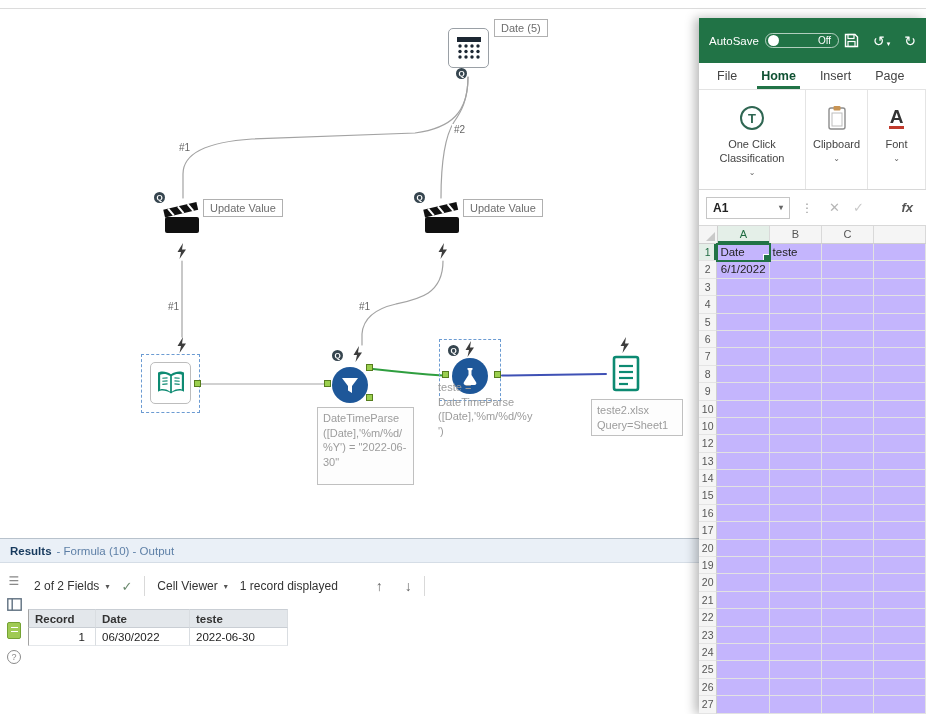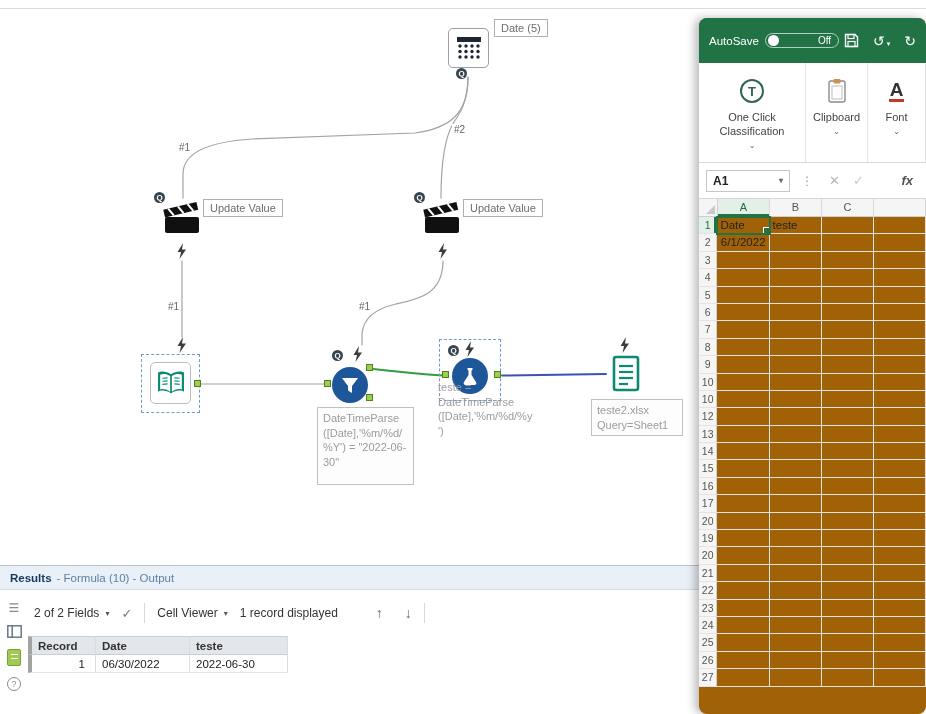--- a/index.html
+++ b/index.html
@@ -24,21 +24,21 @@
              font-size:8px; font-weight:bold; display:flex; align-items:center; justify-content:center; line-height:1; }
   .anchor { position:absolute; width:7px; height:7px; background:#9bcf4e; border:1px solid #567d1e; }
   .bolt { position:absolute; }
   .conn-label { position:absolute; font-size:10px; color:#666; background:#fff; padding:0 2px; line-height:12px; }
   .tool-label { position:absolute; border:1px solid #b0b0b0; background:#fff; color:#6d6d6d; font-size:11px;
                 padding:2px 6px; white-space:nowrap; }
   .note { position:absolute; font-size:11px; color:#9c9c9c; line-height:1.32; word-wrap:break-word; }
   .note.boxed { border:1px solid #c0c0c0; background:#fdfdfd; padding:3px 5px; }
 
   
-  #results { position:absolute; left:0; top:565px; width:699px; height:149px; background:#fff;
+  #results { position:absolute; left:0; top:538px; width:699px; height:149px; background:#fff;
              border-top:1px solid #b8c2cc; }
   .res-header { height:24px; background:#eaf0f7; display:flex; align-items:center; padding-left:10px;
                 font-size:11.5px; border-bottom:1px solid #d5dde6; }
   .res-title { color:#16395d; font-weight:bold; margin-right:5px; }
   .res-subtitle { color:#5d7fa6; }
   .res-body { position:relative; height:124px; display:flex; }
   .res-strip { width:28px; display:flex; flex-direction:column; align-items:center; padding-top:12px; gap:11px; }
   .strip-glyph { color:#8a8a8a; font-size:12px; line-height:12px; }
   .green-doc { width:14px; height:17px; background:#9fca53; border:1px solid #74a233; border-radius:2px; position:relative; }
   .green-doc::after { content:""; position:absolute; left:3px; top:4px; width:7px; height:1px; background:#fff; box-shadow:0 4px 0 #fff; }
@@ -49,28 +49,28 @@
   .dd { display:flex; align-items:center; gap:6px; cursor:default; }
   .caret { font-size:8px; color:#555; }
   .vsep { width:1px; height:20px; background:#d9d9d9; }
   .check-glyph { color:#68876b; font-size:13px; }
   .arrow-glyph { color:#666; font-size:14px; }
   .rt-row { display:flex; }
   .rt-head .rt-cell { height:19px; line-height:19px; background:#e3e7eb; font-weight:bold; color:#333;
                       border-top:1px solid #c9ced4; border-bottom:1px solid #c9ced4; }
   .rt-cell { font-size:11.5px; color:#222; padding-left:6px; border-right:1px solid #d9dde1; overflow:hidden; white-space:nowrap; }
   .rt-row:not(.rt-head) .rt-cell { height:18px; line-height:18px; border-bottom:1px solid #e4e7ea; background:#fff; }
-  .rt-cell.col0 { width:68px; border-left:4px solid #a3a3a3; }
+  .rt-cell.col0 { width:68px; border-left:1px solid #a3a3a3; }
   .rt-cell.col1 { width:94px; }
   .rt-cell.col2 { width:98px; }
   .rt-cell.num { text-align:right; padding-right:10px; }
 
   
-  #excel { position:absolute; left:699px; top:18px; width:227px; height:696px; background:#a16207;
-           box-shadow:-4px 0 10px rgba(0,0,0,.28); overflow:hidden;border-radius:8px; }
+  #excel { position:absolute; left:699px; top:18px; width:227px; height:696px; background:#c4b5fd;
+           box-shadow:-4px 0 10px rgba(0,0,0,.28); overflow:hidden; }
   .xl-title { height:45px; background:#217346; display:flex; align-items:center; color:#fff; padding:0 10px; }
   .autosave-label { font-size:11.5px; margin-right:6px; }
   .autosave-pill { display:flex; align-items:center; gap:4px; border:1px solid rgba(255,255,255,.65);
                    border-radius:9px; padding:1px 7px 1px 2px; }
   .autosave-knob { width:11px; height:11px; border-radius:50%; background:#fff; }
   .autosave-state { font-size:10px; color:#fff;margin-left:35px; }
   .xl-title-icons { margin-left:auto; display:flex; align-items:center; gap:14px; }
   .undo-glyph, .redo-glyph { font-size:14px; color:#fff; line-height:14px; }
   .mini-caret { font-size:7px; color:#fff; margin-left:2px; }
   .xl-menu { height:27px; display:flex; align-items:stretch; padding-left:6px; background:#fff; border-bottom:1px solid #e3e3e3; }
@@ -314,20 +314,26 @@
           <rect x="4" y="1.5" width="6" height="4" fill="none" stroke="#fff" stroke-width="1.2"></rect>
           <rect x="4" y="8.5" width="7" height="5" fill="none" stroke="#fff" stroke-width="1.2"></rect>
         </svg>
         <span>
           <span class="undo-glyph">↺</span><span class="mini-caret">▾</span>
         </span>
         <span class="redo-glyph">↻</span>
       </div>
     </div>
 
+    <div class="xl-menu">
+      <div class="xl-tab">File</div>
+      <div class="xl-tab active">Home</div>
+      <div class="xl-tab">Insert</div>
+      <div class="xl-tab">Page</div>
+    </div>
 
     <div class="xl-ribbon">
       <div class="rgroup" style="width:107px;">
         <div class="ric">
           <div class="circ-t">T</div>
         </div>
         <div class="rlabel">
           <div>One Click</div>
           <div>Classification</div>
         </div>

